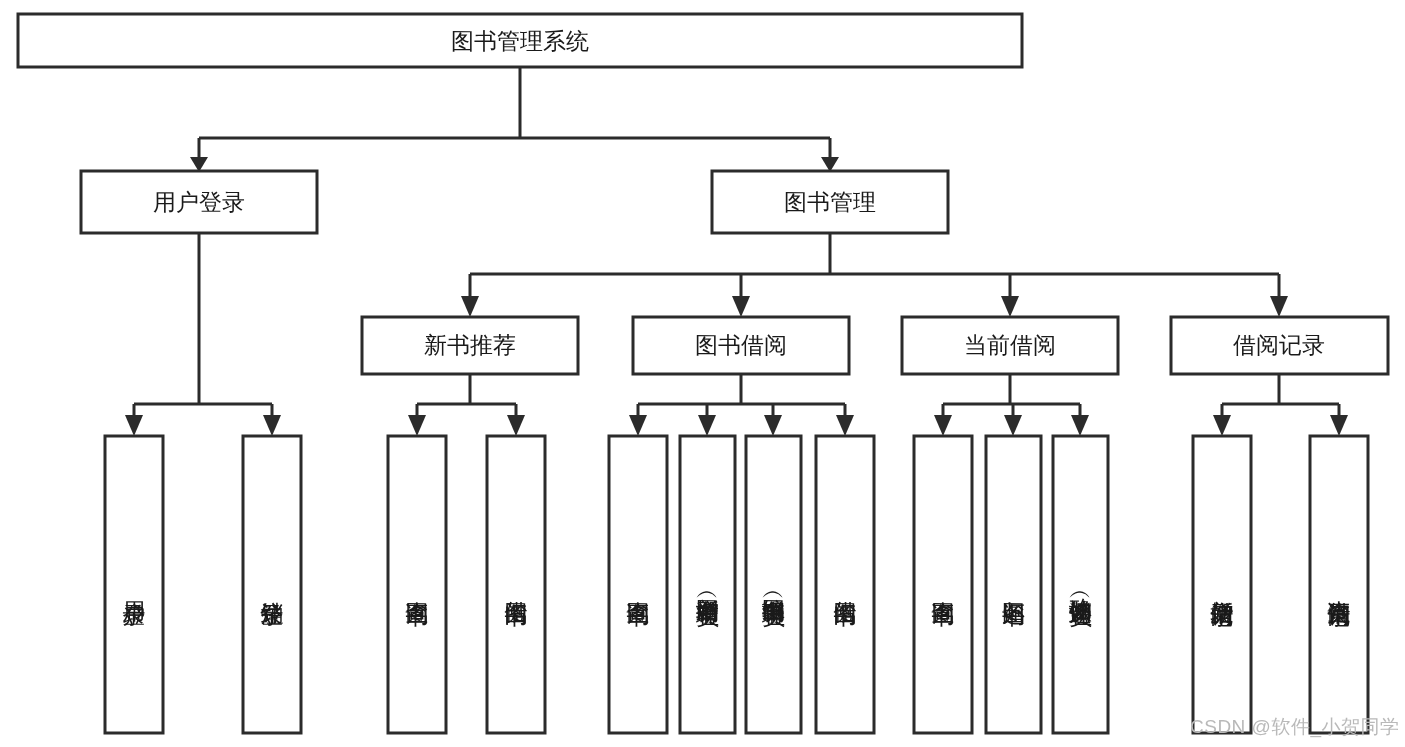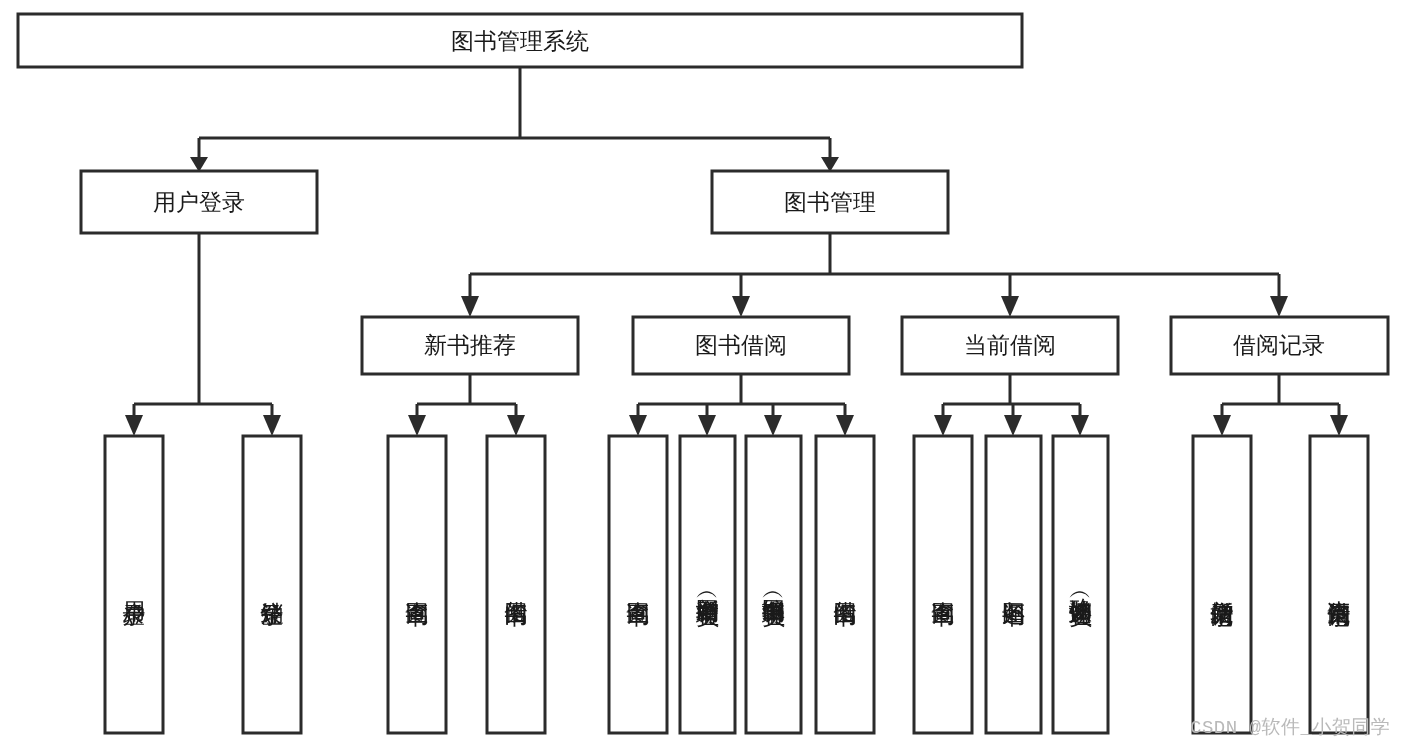--- a/index.html
+++ b/index.html
@@ -58,21 +58,21 @@
     font-size: 23px;
     line-height: 1.18;
     color: #1a1a1a;
     letter-spacing: 1px;
     white-space: nowrap;
     text-align: center;
     pointer-events: none;
   }
   .watermark {
     position: absolute;
-    font-family: Liberation Mono, monospace;
+    font-family: Liberation Sans, sans-serif;
     font-size: 19px;
     color: #b9b9b9;
     white-space: nowrap;
     left: 1190px;
     top: 714px;
     letter-spacing: 0.5px;
   }
 </style>
 </head>
 <body>

